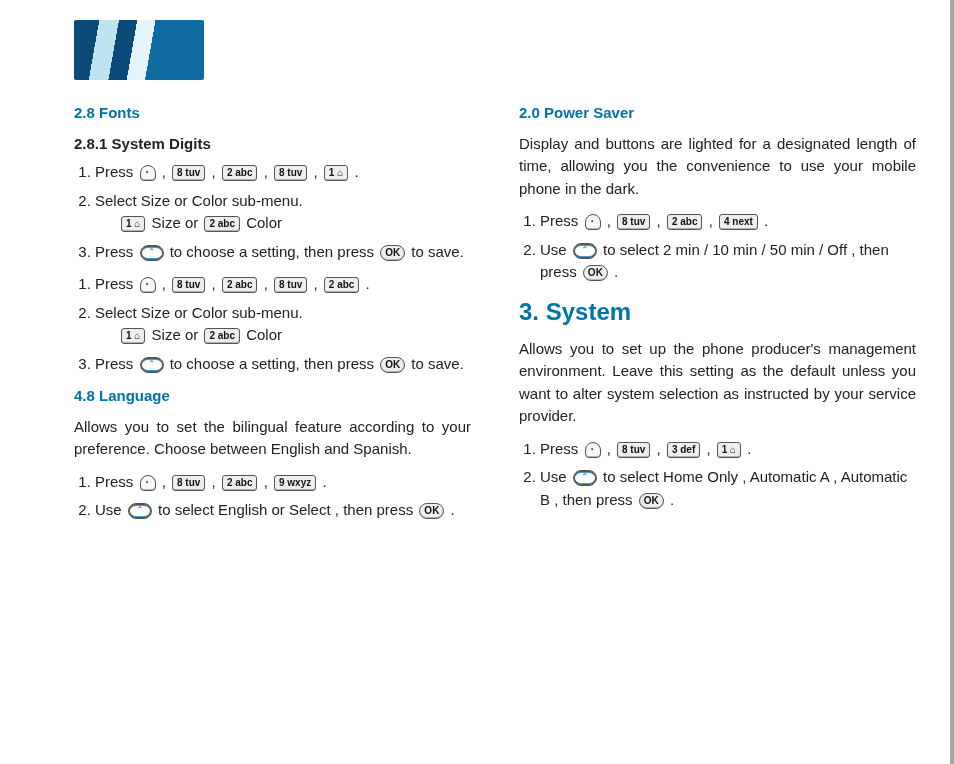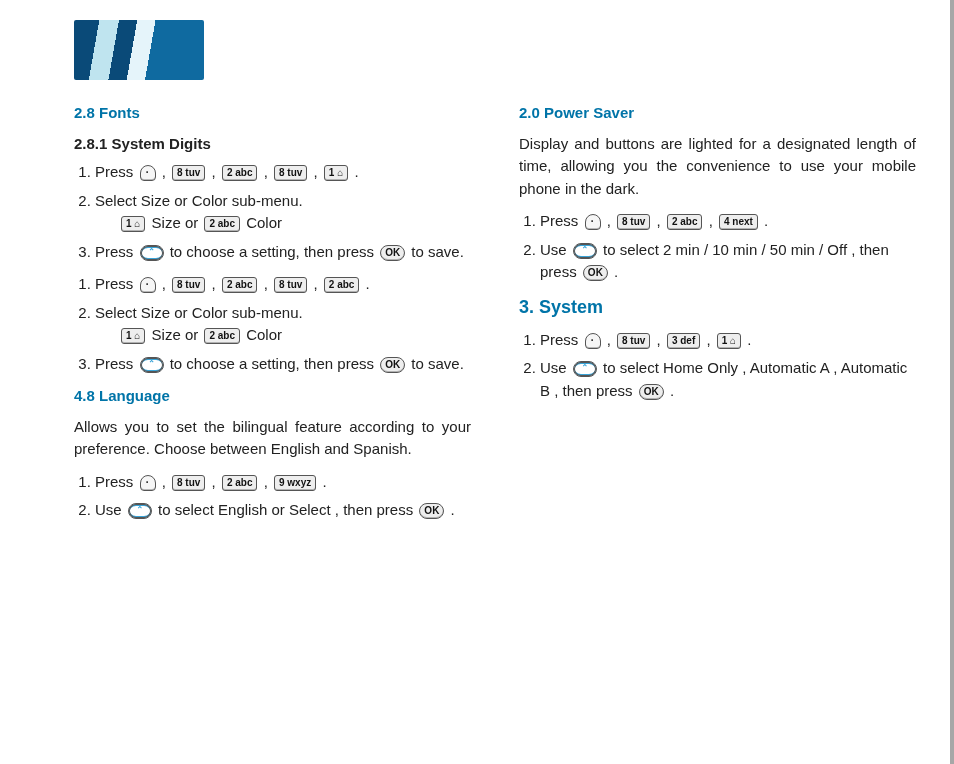--- a/index.html
+++ b/index.html
@@ -14,21 +14,21 @@
 *{box-sizing:border-box}
 .hero{
   width:130px;height:60px;
   background:linear-gradient(100deg,#0a4a78 0 18%,#bfe4ef 18% 32%,#0a4a78 32% 45%,#e5f4fa 45% 58%,#0f6aa0 58% 100%);
   margin-bottom:22px;
   border-radius:2px;
 }
 .cols{display:flex;gap:48px}
 .col{flex:1 1 0;min-width:0}
 .h-blue{color:#0074a8;font-weight:700;margin:0 0 8px 0}
-.h-big{font-size:18px;margin-top:4px}
+.h-big{font-size:24px;margin-top:4px}
 .h-bold{font-weight:700;margin:6px 0 6px 0}
 p{margin:0 0 10px 0}
 .justify{text-align:justify}
 ol{margin:0 0 10px 0;padding-left:1.4em}
 li{margin:6px 0}
 .indent{margin-left:1.6em}
 .key{
   display:inline-flex;align-items:center;justify-content:center;
   height:16px;min-width:22px;padding:0 4px;
   font-size:10px;line-height:14px;
@@ -191,20 +191,21 @@
         <span> / </span>
         <b>Off</b>
         <span>, then press </span>
         <span class="key ok">OK</span>
         <span> .</span>
       </li>
     </ol>
 
     <p class="h-blue h-big">3. System</p>
 
+    <p class="justify">Allows you to set up the phone producer's management environment. Leave this setting as the default unless you want to alter system selection as instructed by your service provider.</p>
     <ol>
       <li class="kseq">
         <span>Press </span>
         <span class="key menu"></span>
         <span> , </span>
         <span class="key">8 tuv</span>
         <span> , </span>
         <span class="key">3 def</span>
         <span> , </span>
         <span class="key">1 ⌂</span>

